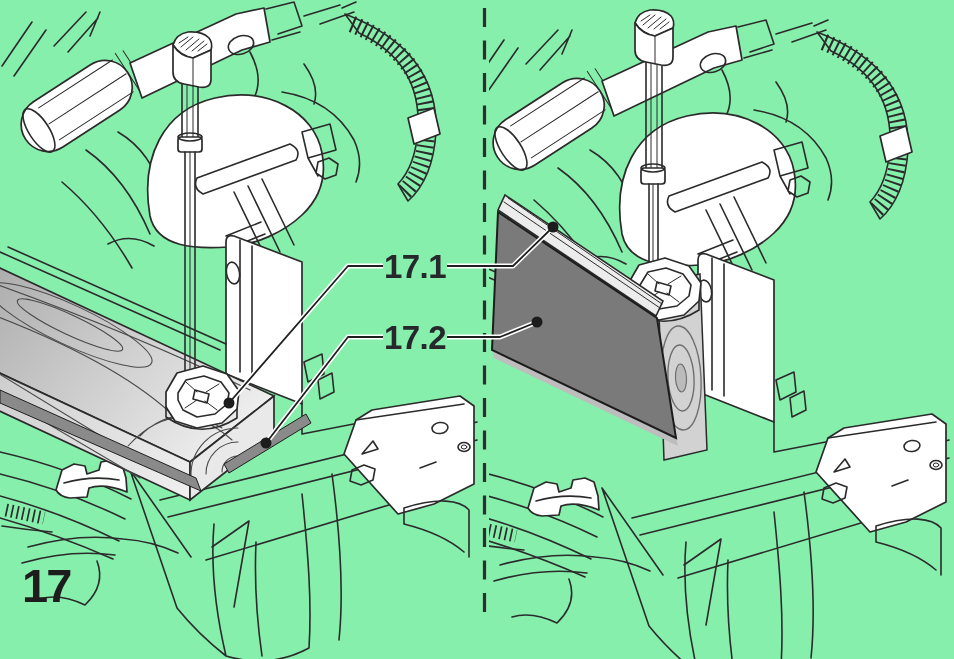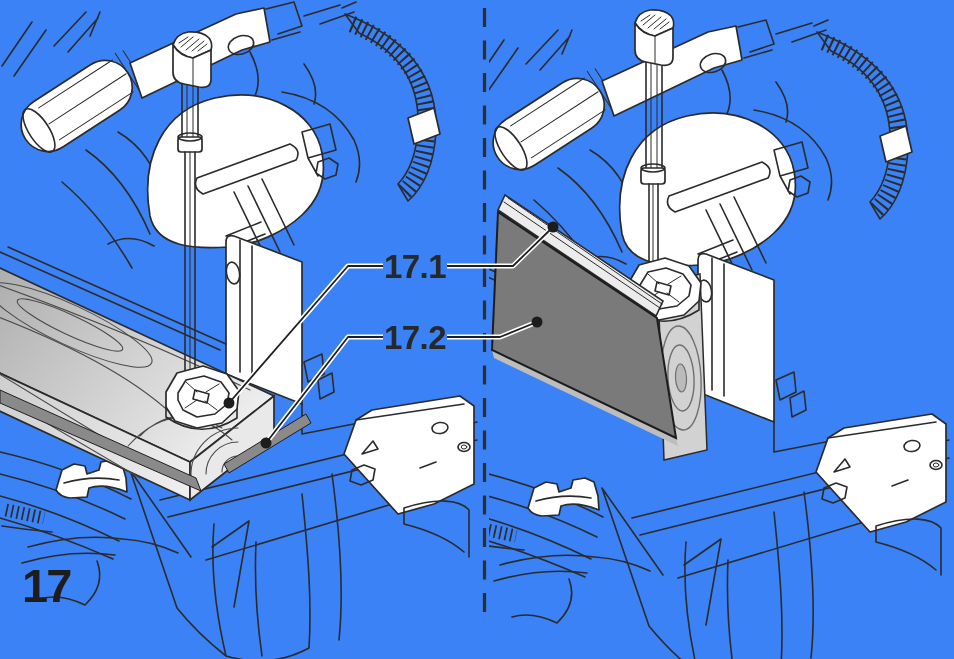--- a/index.html
+++ b/index.html
@@ -1,16 +1,16 @@
 <!DOCTYPE html>
 <html><head>
 <meta charset="utf-8">
 <style>
   html,body{margin:0;padding:0;background:#fff;}
-  #canvas{position:relative;width:954px;height:659px;background:#3b82f6;overflow:hidden;
+  #canvas{position:relative;width:954px;height:659px;background:#86efac;overflow:hidden;
           font-family:"Liberation Sans",sans-serif;}
   svg{position:absolute;left:0;top:0;}
   .s   {fill:none;stroke:#2b2b2b;stroke-width:1.6;stroke-linecap:round;stroke-linejoin:round;}
   .sf  {fill:#ffffff;stroke:#2b2b2b;stroke-width:1.7;stroke-linejoin:round;}
   .thin{fill:none;stroke:#2b2b2b;stroke-width:1;stroke-linecap:round;}
   .tickarc {fill:none;stroke:#2b2b2b;stroke-width:17;stroke-dasharray:2 4.2;}
   .tickcomb{fill:none;stroke:#2b2b2b;stroke-width:13;stroke-dasharray:1.7 3.8;}
   .grain{fill:none;stroke:#4a4a4a;stroke-width:1.1;stroke-linecap:round;}
   .lead-case{fill:none;stroke:#ffffff;stroke-width:5;stroke-linejoin:round;}
   .lead{fill:none;stroke:#1f1f1f;stroke-width:1.8;stroke-linejoin:round;}

